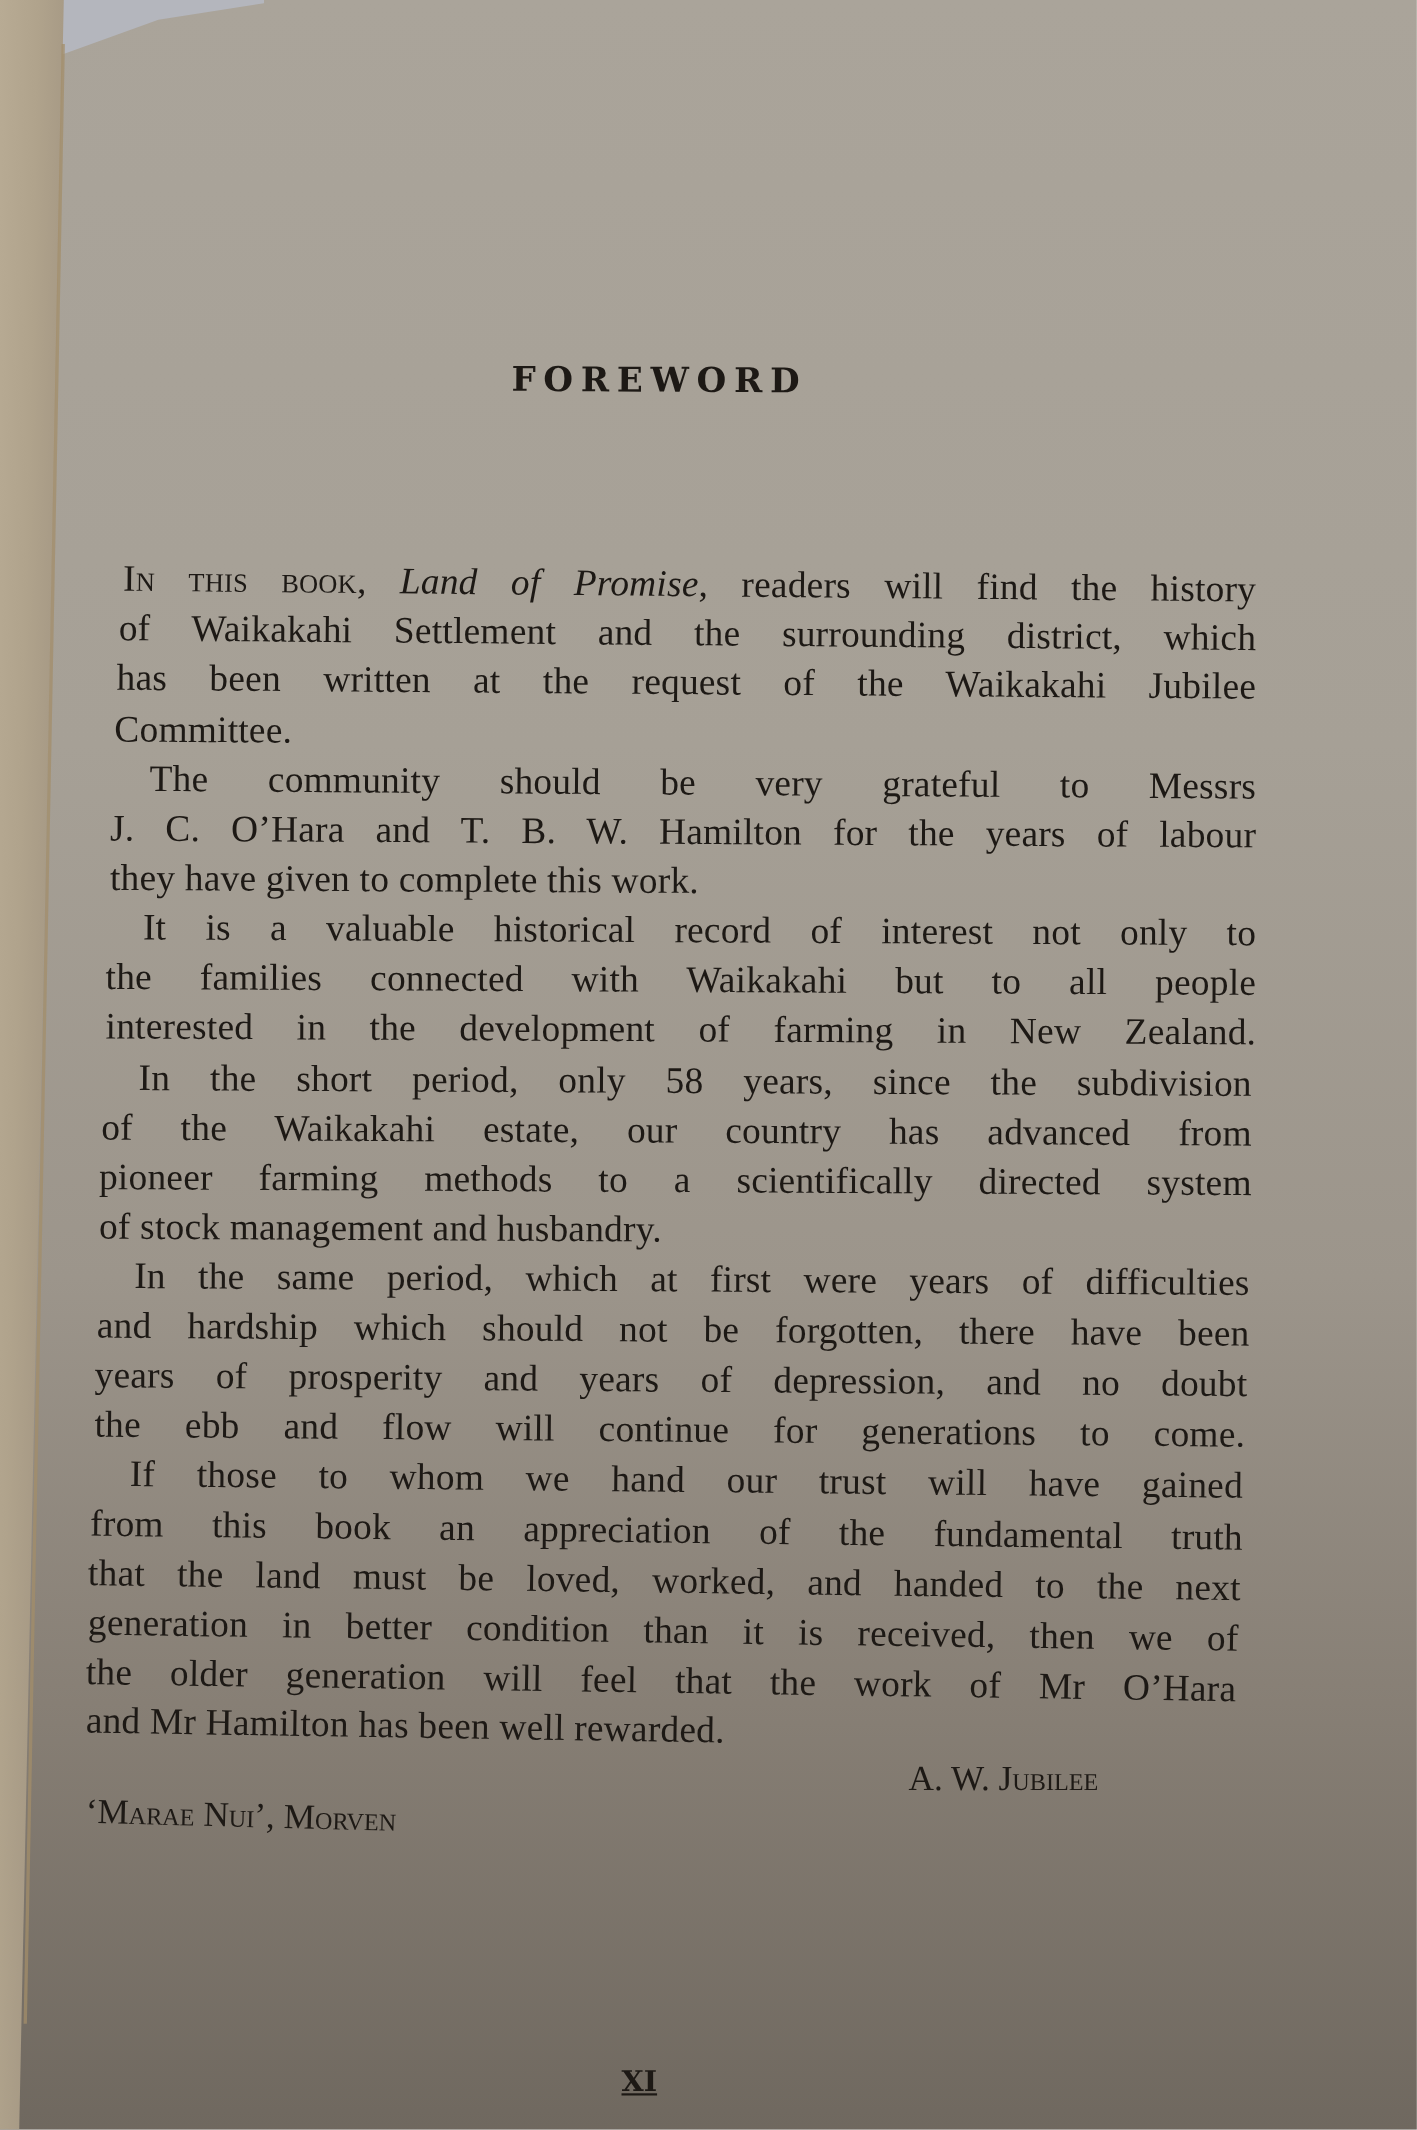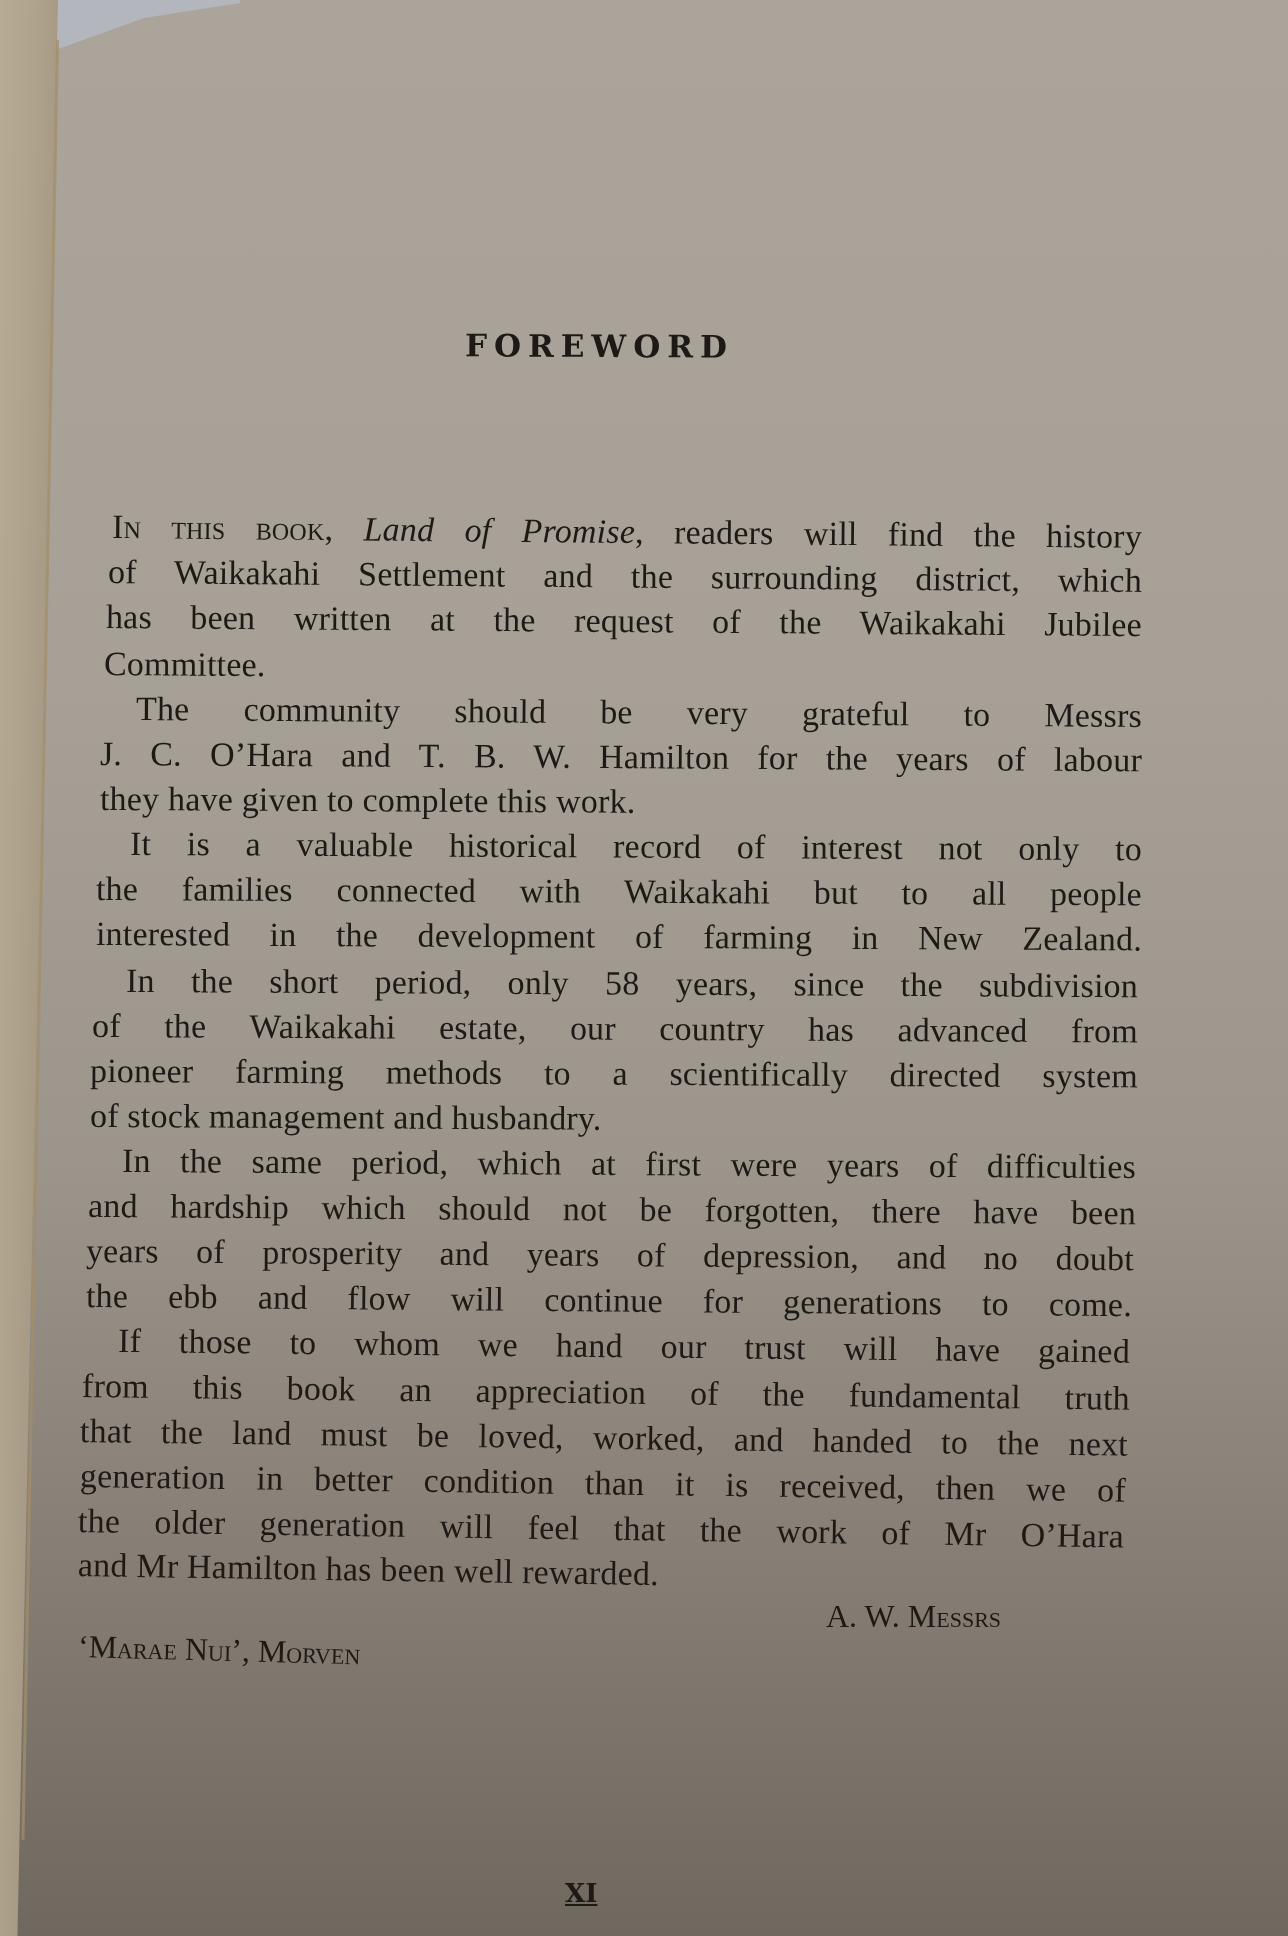--- a/index.html
+++ b/index.html
@@ -95,17 +95,17 @@
     <div class="line" style="left:86px; top:1277px; width:1046px; transform:rotate(0.5deg);">the ebb and flow will continue for generations to come.</div>
 
     <div class="line" style="left:118px; top:1322px; width:1012px; transform:rotate(0.6deg);">If those to whom we hand our trust will have gained</div>
     <div class="line" style="left:82px; top:1367px; width:1048px; transform:rotate(0.7deg);">from this book an appreciation of the fundamental truth</div>
     <div class="line" style="left:80px; top:1412px; width:1048px; transform:rotate(0.75deg);">that the land must be loved, worked, and handed to the next</div>
     <div class="line" style="left:80px; top:1457px; width:1046px; transform:rotate(0.8deg);">generation in better condition than it is received, then we of</div>
     <div class="line" style="left:78px; top:1502px; width:1046px; transform:rotate(0.85deg);">the older generation will feel that the work of Mr O’Hara</div>
     <div class="line" style="left:78px; top:1546px; text-align-last:left; transform:rotate(0.9deg);">and Mr Hamilton has been well rewarded.</div>
   </div>
 
-  <div class="sig" style="left:826px; top:1598px;">A. W. Messrs</div>
+  <div class="sig" style="left:826px; top:1598px;">A. W. Jubilee</div>
   <div class="sig" style="left:78px; top:1628px; transform:rotate(1.5deg); transform-origin:left center;">‘Marae Nui’, Morven</div>
 
   <div class="folio">XI</div>
 </div>
 
 </body></html>

